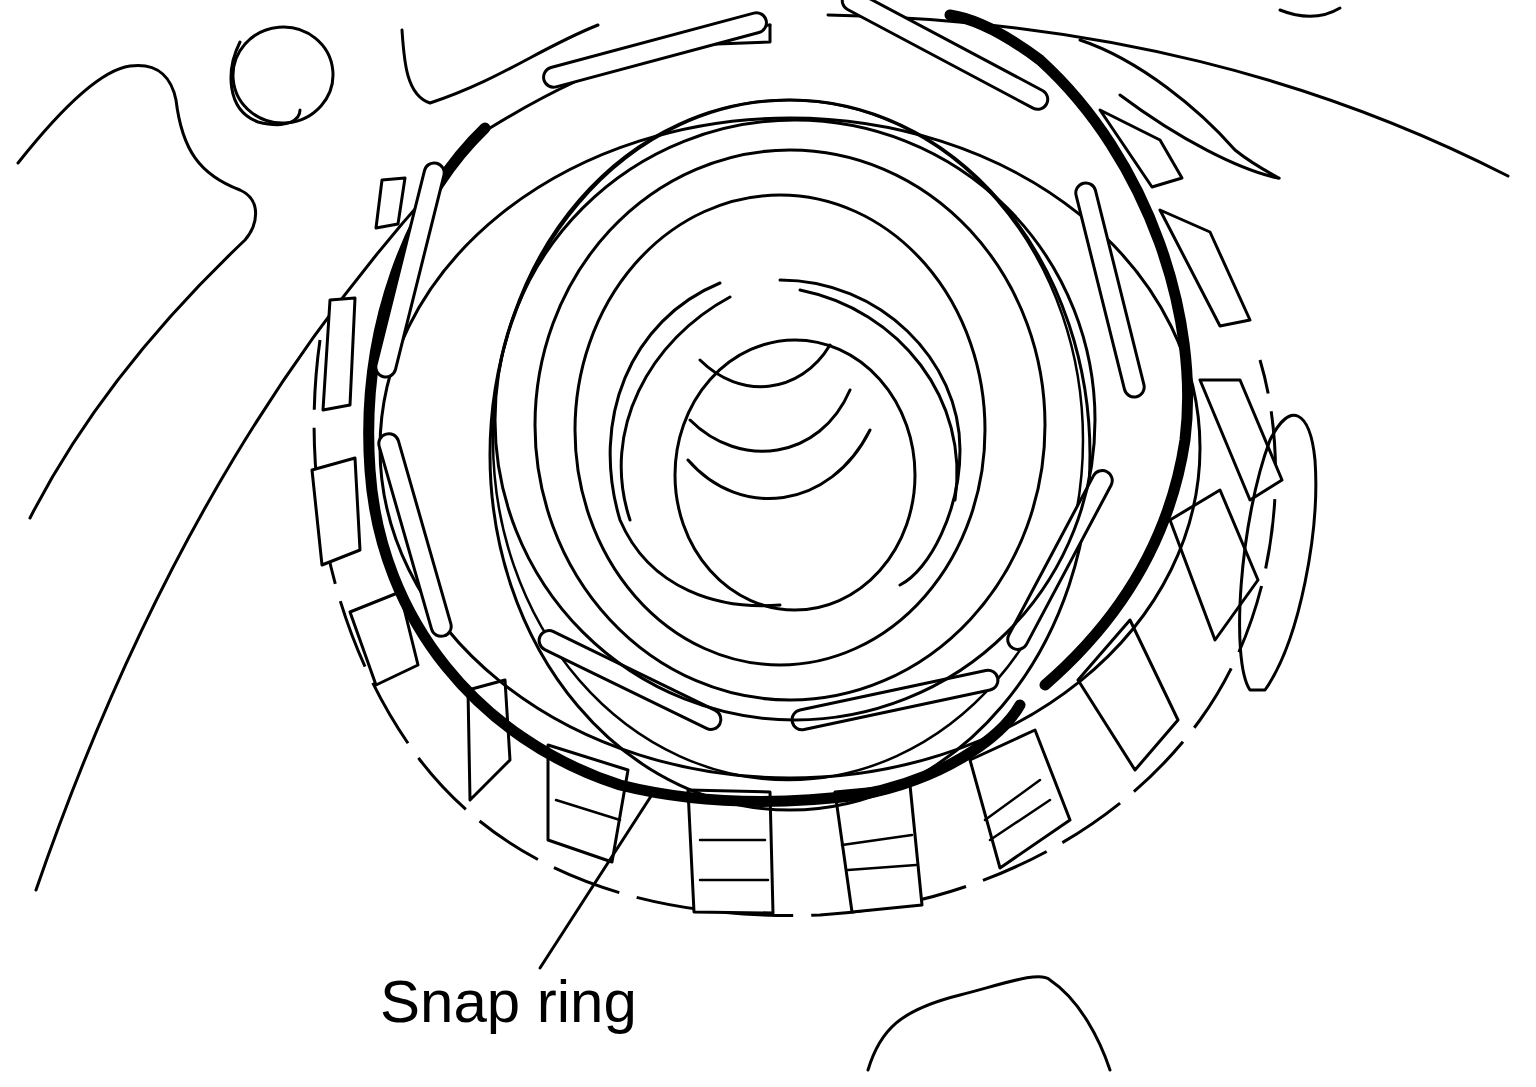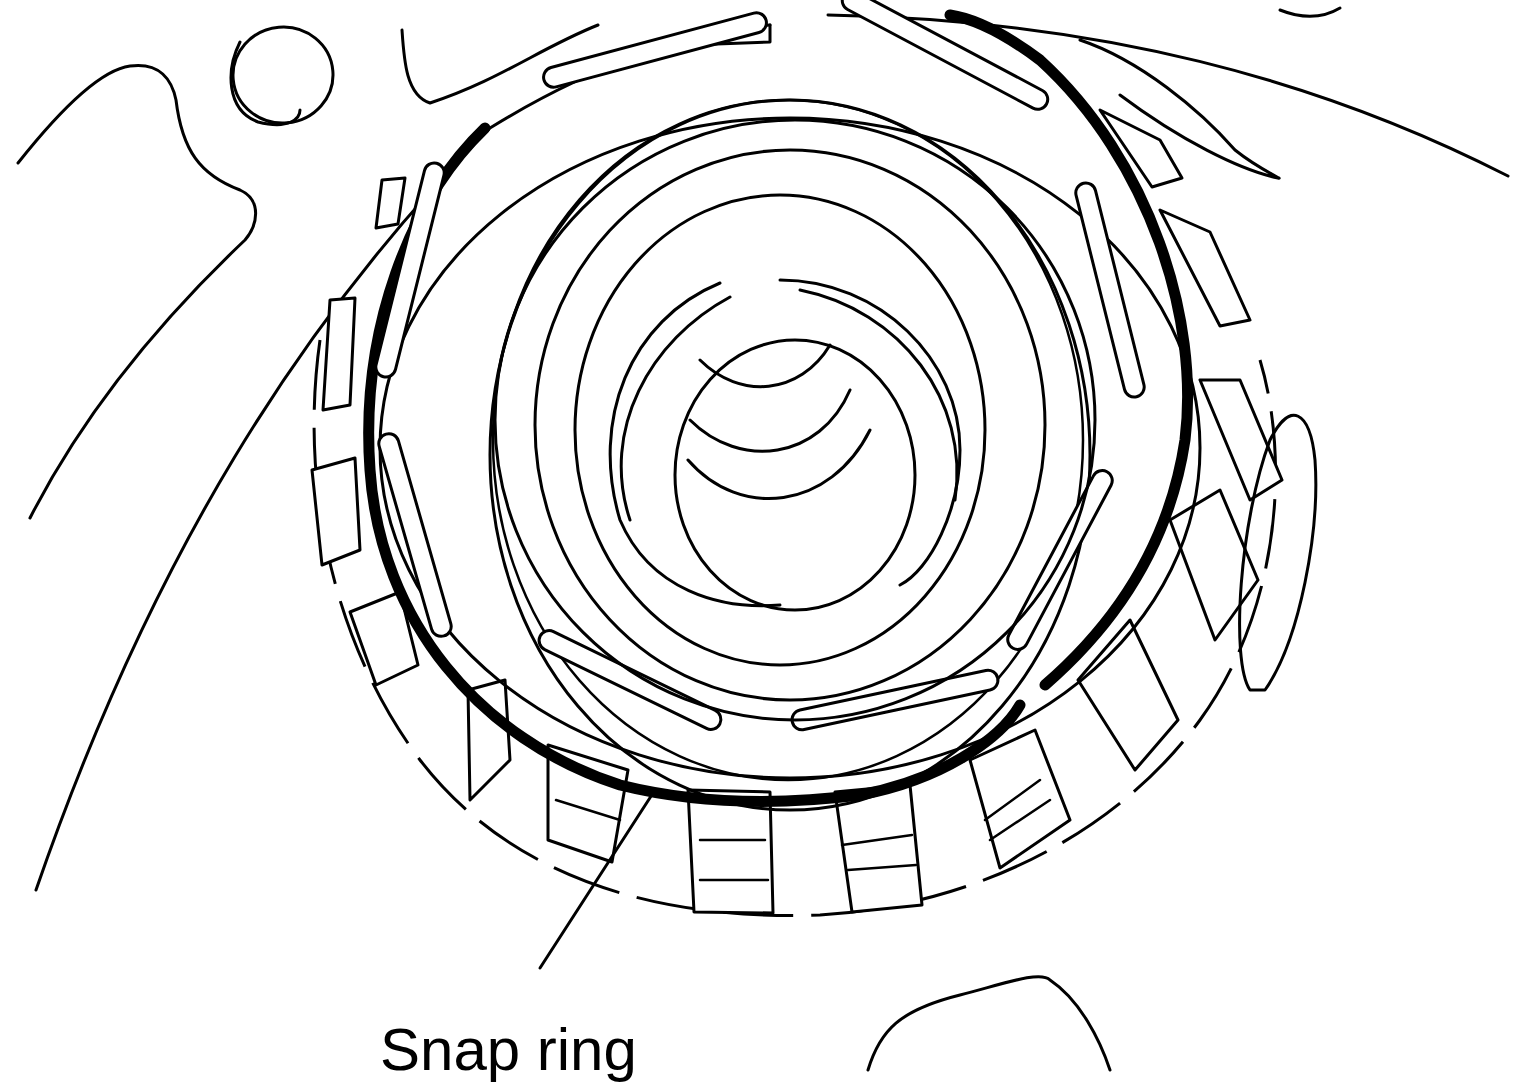--- a/index.html
+++ b/index.html
@@ -7,21 +7,21 @@
   #diagram { position: absolute; left: 0; top: 0; width: 1536px; height: 1087px; }
   .ln { fill: none; stroke: #000; stroke-width: 3; stroke-linecap: round; stroke-linejoin: round; }
   .thin { stroke-width: 2.5; }
   .thick { fill: none; stroke: #000; stroke-width: 11; stroke-linecap: round; }
   .dash { fill: none; stroke: #000; stroke-width: 3; stroke-dasharray: 70 18; }
   .slot { fill: #fff; stroke: #000; stroke-width: 3; }
   .tooth { fill: #fff; stroke: #000; stroke-width: 3; stroke-linejoin: round; }
   .label {
     position: absolute; left: 380px; top: 972px;
     font-family: "Liberation Sans", sans-serif; font-size: 60px; color: #000;
-    line-height: 1; white-space: nowrap; margin-top: 48px;
+    line-height: 1; white-space: nowrap;
   }
 </style>
 </head>
 <body>
 
 <svg id="diagram" viewBox="0 0 1536 1087" xmlns="http://www.w3.org/2000/svg">
 
   <g>
     <path class="ln" d="M18,163 C60,110 100,70 130,66 C160,62 172,80 176,100 C182,150 200,175 240,190 C262,200 258,225 245,240 C150,330 80,420 30,518"></path>
     <path class="ln" d="M240,42 C226,70 226,110 258,122 C290,130 300,118 300,110"></path>

